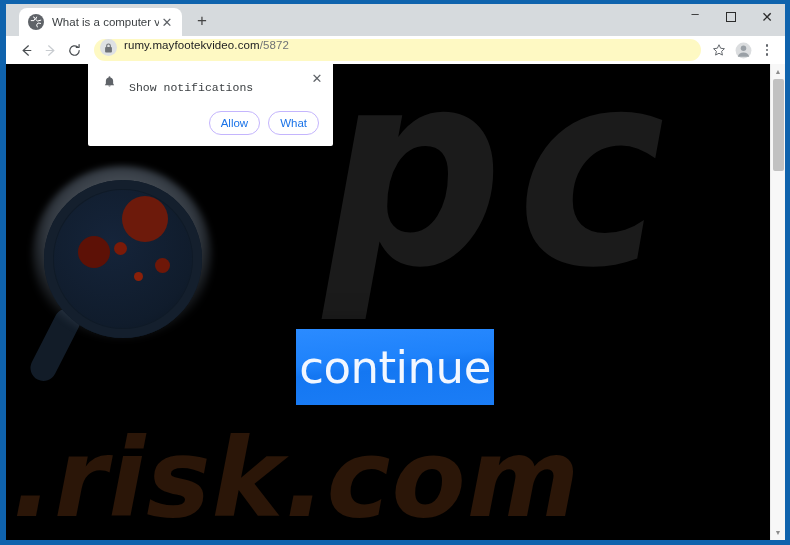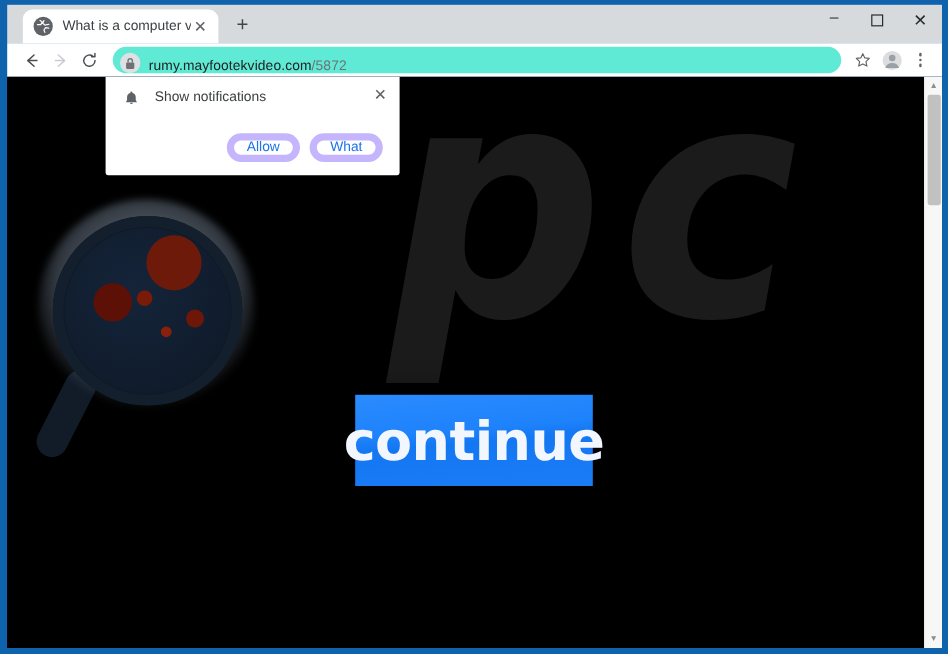--- a/index.html
+++ b/index.html
@@ -85,24 +85,24 @@
   }
   .navbtn {
     width: 24px; height: 24px; flex: 0 0 24px;
     display: flex; align-items: center; justify-content: center;
     color: #5f6368;
   }
   .navbtn.disabled { color: #c8ccd0; }
   .omnibox {
     flex: 1 1 auto;
     height: 22px;
-    background: #5eead4;
+    background: #fef9c3;
     border-radius: 11px;
     margin: 0 6px 0 8px;
-    display: flex; align-items: flex-end;
+    display: flex; align-items: flex-start;
     padding: 0 10px 0 6px;
   }
   .lockwrap {
     width: 17px; height: 17px; flex: 0 0 17px;
     border-radius: 50%;
     background: #dee1e3;
     display: flex; align-items: center; justify-content: center;
   }
   .urltext {
     font-size: 11.5px; color: #202124;
@@ -189,21 +189,21 @@
     position: absolute;
     left: 290px; top: 265px;
     width: 198px; height: 76px;
     background: linear-gradient(175deg, #2b8bff 0%, #1e82fb 40%, #1477f2 52%, #1b7df6 100%);
     display: flex; align-items: center; justify-content: center;
     box-shadow: 0 0 24px rgba(0,0,0,.55);
   }
   .continue span {
     color: #f2f7ff;
     font-size: 45px;
-    font-weight: 700;
+    font-weight: 400;
     letter-spacing: -.5px;
     line-height: 1;
     font-family: "DejaVu Sans", sans-serif;
   }
 
   
   .notif {
     position: absolute;
     left: 82px; top: -1px;
     width: 245px;
@@ -219,33 +219,34 @@
     display: flex; align-items: center; justify-content: center;
     color: #5f6368; font-size: 13px; line-height: 1;
   }
   .notif-title {
     font-size: 12.5px; color: #202124;
     letter-spacing: .1px;
     margin-bottom: 11px;
     padding-right: 14px;
   }
   .notif-perm {
-    display: flex; align-items: flex-start;
+    display: flex; align-items: flex-end;
     margin-bottom: 17px;
+    font-family: Liberation Mono, monospace;
   }
   .notif-perm-label {
     font-size: 11.5px; color: #3c4043;
     margin-left: 13px;
   }
   .notif-actions {
     display: flex; justify-content: flex-end; gap: 8px;
   }
   .btn {
     min-width: 47px; height: 24px;
-    border: 6px solid #c4b5fd;
+    border: 1px solid #c4b5fd;
     border-radius: 12px;
     background: #fff;
     color: #1a73e8;
     font-size: 11.5px;
     font-family: "Liberation Sans", sans-serif;
     display: flex; align-items: center; justify-content: center;
     padding: 0 11px;
   }
 
   
@@ -347,20 +348,21 @@
           <i></i>
         </span>
     </div>
   </div>
 
   <div class="viewport">
 
     <div class="page">
 
       <div class="wm wm-pc">pc</div>
+      <div class="wm wm-risk">.risk.com</div>
 
       <div class="mag">
         <div class="mag-handle"></div>
         <div class="mag-glow"></div>
         <div class="mag-ring"></div>
         <div class="mag-lens">
           <div class="germ" style="left:68px;top:6px;width:46px;height:46px;background:#6d1a0b;"></div>
           <div class="germ" style="left:24px;top:46px;width:32px;height:32px;background:#5d1106;"></div>
           <div class="germ" style="left:60px;top:52px;width:13px;height:13px;background:#7a1a08;"></div>
           <div class="germ" style="left:101px;top:68px;width:15px;height:15px;background:#6e1708;"></div>

